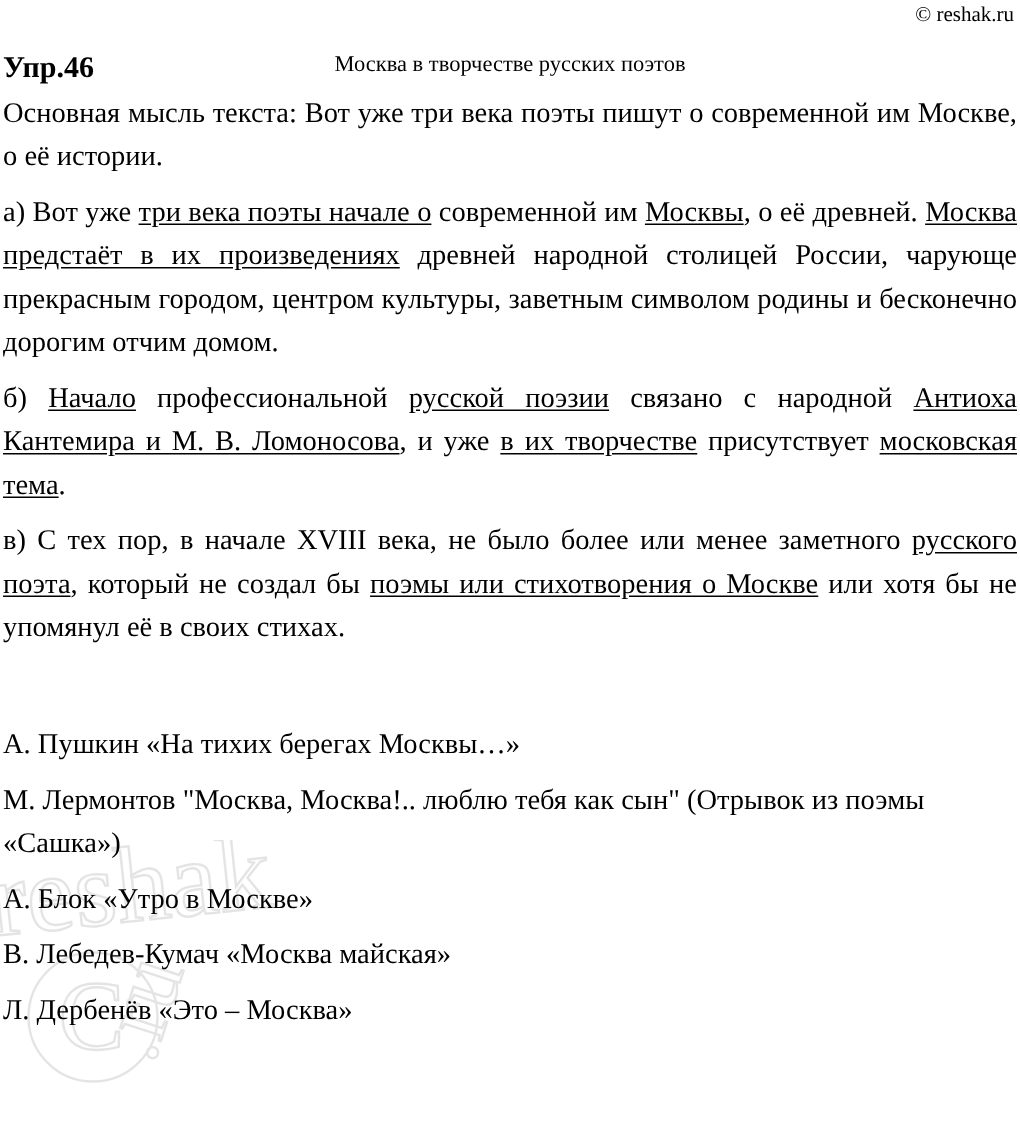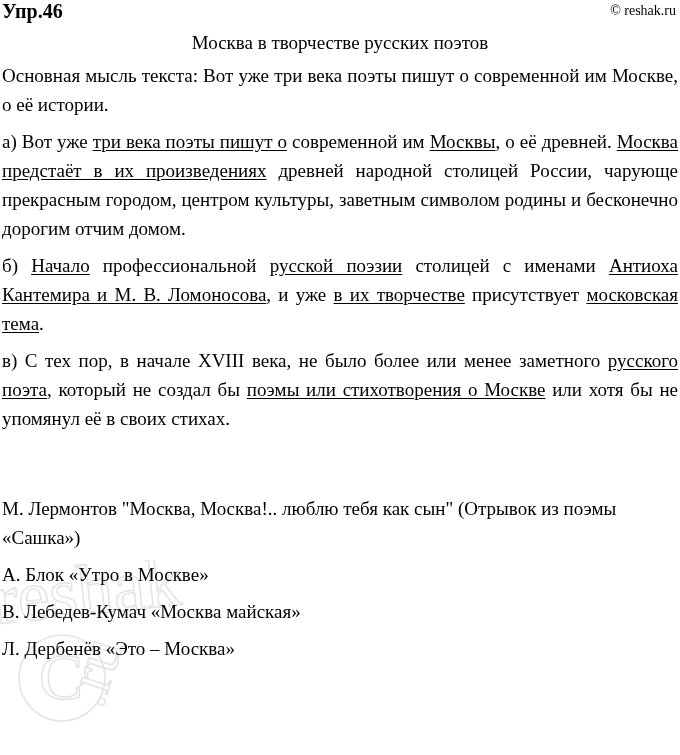--- a/index.html
+++ b/index.html
@@ -44,52 +44,53 @@
     justify-content: space-between;
     align-items: flex-start;
     height: 26px;
     z-index: 2;
   }
   .ex-number {
     font-weight: bold;
     font-size: 20px;
     line-height: 22px;
     letter-spacing: 0px;
+    margin-top: 34px;
   }
   .site-credit {
     font-size: 14px;
     line-height: 22px;
     padding-right: 2px;
     white-space: nowrap;
   }
 
   
   .doc-title {
     text-align: center;
-    font-size: 19px;
+    font-size: 15px;
     line-height: 24px;
     margin: 5px 0 6px 0;
     position: relative;
     z-index: 2;
   }
 
   
   .body-block {
     position: relative;
     z-index: 2;
   }
   p.para {
     margin: 0 0 8px 0;
     font-size: 19px;
     line-height: 29px;
     text-align: justify;
     text-justify: inter-word;
     hyphens: none;
   }
-  p.para:last-child { margin-bottom: 12px; }
+  p.para:last-child { margin-bottom: 0; }
 
   .u { text-decoration: underline; text-underline-offset: 2px; }
 
   .spacer-block { height: 49px; }
 
   
   .poem-list {
     position: relative;
     z-index: 2;
     list-style: none;
@@ -128,36 +129,37 @@
 
   <div class="body-block">
 
     <p class="para">
       <span>Основная мысль текста:</span>
       <span>Вот уже три века поэты пишут о современной им Москве, о её истории.</span>
     </p>
 
     <p class="para">
       <span class="marker">а) </span>
-      <span class="seg-host"><span>Вот уже </span><span class="u">три века поэты пишут о</span><span> современной им </span><span class="u">Москвы</span><span>, о её древней. </span><span class="u">Москва предстаёт в их произведениях</span><span> древней народной столицей России, чарующе прекрасным городом, центром культуры, заветным символом родины и бесконечно дорогим отчим домом.</span></span>
+      <span class="seg-host"><span>Вот уже </span><span class="u">три века поэты начале о</span><span> современной им </span><span class="u">Москвы</span><span>, о её древней. </span><span class="u">Москва предстаёт в их произведениях</span><span> древней народной столицей России, чарующе прекрасным городом, центром культуры, заветным символом родины и бесконечно дорогим отчим домом.</span></span>
     </p>
 
     <p class="para">
       <span class="marker">б) </span>
-      <span class="seg-host"><span class="u">Начало</span><span> профессиональной </span><span class="u">русской поэзии</span><span> столицей с именами </span><span class="u">Антиоха Кантемира и М. В. Ломоносова</span><span>, и уже </span><span class="u">в их творчестве</span><span> присутствует </span><span class="u">московская тема</span><span>.</span></span>
+      <span class="seg-host"><span class="u">Начало</span><span> профессиональной </span><span class="u">русской поэзии</span><span> связано с народной </span><span class="u">Антиоха Кантемира и М. В. Ломоносова</span><span>, и уже </span><span class="u">в их творчестве</span><span> присутствует </span><span class="u">московская тема</span><span>.</span></span>
     </p>
 
     <p class="para">
       <span class="marker">в) </span>
       <span class="seg-host"><span>С тех пор, в начале XVIII века, не было более или менее заметного </span><span class="u">русского поэта</span><span>, который не создал бы </span><span class="u">поэмы или стихотворения о Москве</span><span> или хотя бы не упомянул её в своих стихах.</span></span>
     </p>
   </div>
 
   <div class="spacer-block"></div>
 
   <ul class="poem-list">
+      <li>А. Пушкин «На тихих берегах Москвы…»</li>
       <li>М. Лермонтов "Москва, Москва!.. люблю тебя как сын" (Отрывок из поэмы «Сашка»)</li>
       <li>А. Блок «Утро в Москве»</li>
       <li>В. Лебедев-Кумач «Москва майская»</li>
       <li>Л. Дербенёв «Это – Москва»</li>
     </ul>
 
 </div>
 
 </body></html>

